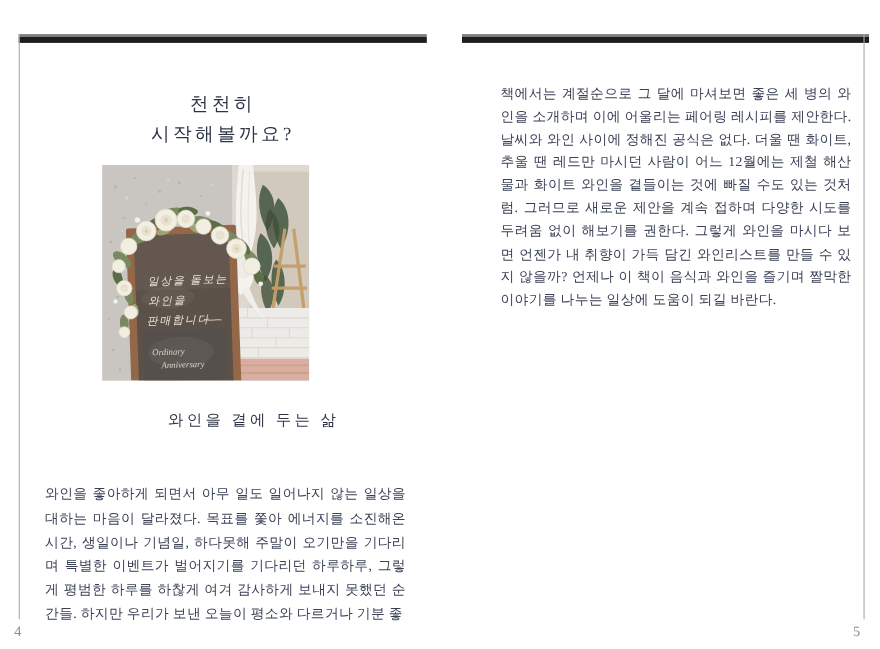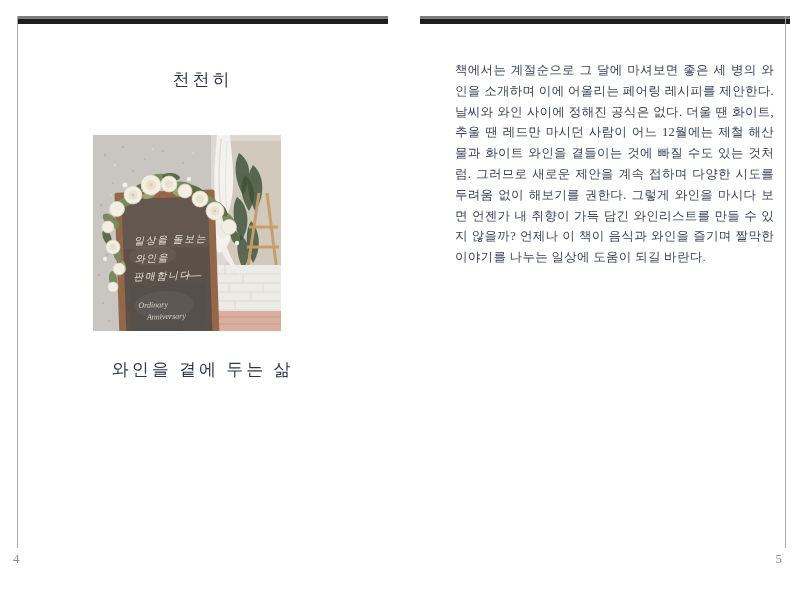--- a/index.html
+++ b/index.html
@@ -1,41 +1,41 @@
 <!DOCTYPE html>
 <html><head>
 <meta charset="utf-8">
 <style>
   html,body{margin:0;padding:0;background:#ffffff;}
   body{
     width:800px;height:590px;overflow:hidden;position:relative;
     font-family:"Liberation Serif","DejaVu Serif",serif;
     -webkit-font-smoothing:antialiased;
   }
-  .spread{position:absolute;inset:0;background:#ffffff;}
+  .spread{position:absolute;inset:0;background:#ffffff;margin-top:15px;}
   .page{position:absolute;top:0;height:590px;background:#ffffff;}
   .page-left{left:17px;width:371px;}
   .page-right{left:420px;width:370px;}
 
   .top-bar{
     position:absolute;top:16px;left:0;right:0;height:8px;
     background:linear-gradient(to bottom,#7e7e7e 0%,#7e7e7e 38%,#1e1e1e 38%,#1e1e1e 100%);
   }
   .edge-line{position:absolute;top:16px;width:1px;height:532px;background:#a9aaac;}
   .edge-left{left:0;}
   .edge-right{right:4px;}
 
   .chapter-title{
     position:absolute;top:66px;left:0;width:100%;
     text-align:center;color:#2d3446;font-size:17px;line-height:27px;
     letter-spacing:3px;
   }
   .section-title{
     position:absolute;top:358px;left:0;width:100%;
-    text-align:center;color:#2d3446;font-size:17px;letter-spacing:3px;
+    text-align:center;color:#2d3446;font-size:14px;letter-spacing:3px;padding-left:28px;
   }
   .body-text{
     color:#3a4156;font-size:12.5px;text-align:justify;
     word-break:break-all;letter-spacing:0.3px;
   }
   .body-left{position:absolute;left:24px;top:424px;width:328px;line-height:21.8px;}
   .body-right{position:absolute;left:35px;top:60px;width:319px;line-height:20.8px;}
   .body-right p{margin:0;}
   .en-italic{font-style:italic;font-size:10px;letter-spacing:0;}
 
@@ -56,20 +56,21 @@
 <body>
 
 <div class="spread">
 
   <div class="page page-left">
     <div class="top-bar"></div>
     <div class="edge-line edge-left"></div>
 
     <div class="chapter-title">
       <div>천천히</div>
+      <div>시작해볼까요?</div>
     </div>
 
     <div class="photo-frame">
       <svg viewBox="0 0 188 196" preserveAspectRatio="none">
 
         <rect x="0" y="0" width="188" height="196" fill="#c7c3be"></rect>
         <g fill="#b4b0aa">
           <circle cx="12" cy="20" r="1.4"></circle>
             <circle cx="30" cy="12" r="1"></circle>
             <circle cx="52" cy="24" r="1.3"></circle>
@@ -218,20 +219,21 @@
               <circle cx="144" cy="108" r="2.2"></circle>
           </g>
         </g>
 
         <rect x="0" y="0" width="188" height="196" fill="#ffffff" opacity="0.04"></rect>
       </svg>
     </div>
 
     <div class="section-title">와인을 곁에 두는 삶</div>
 
+    <div class="body-text body-left">와인을 좋아하게 되면서 아무 일도 일어나지 않는 일상을 대하는 마음이 달라졌다. 목표를 쫓아 에너지를 소진해온 시간, 생일이나 기념일, 하다못해 주말이 오기만을 기다리며 특별한 이벤트가 벌어지기를 기다리던 하루하루, 그렇게 평범한 하루를 하찮게 여겨 감사하게 보내지 못했던 순간들. 하지만 우리가 보낸 오늘이 평소와 다르거나 기분 좋</div>
 
     <div class="page-number pn-left">4</div>
   </div>
 
   <div class="page page-right">
     <div class="top-bar"></div>
     <div class="edge-line edge-right"></div>
 
     <div class="body-text body-right">
       <p>책에서는 계절순으로 그 달에 마셔보면 좋은 세 병의 와인을 소개하며 이에 어울리는 페어링 레시피를 제안한다. 날씨와 와인 사이에 정해진 공식은 없다. 더울 땐 화이트, 추울 땐 레드만 마시던 사람이 어느 12월에는 제철 해산물과 화이트 와인을 곁들이는 것에 빠질 수도 있는 것처럼. 그러므로 새로운 제안을 계속 접하며 다양한 시도를 두려움 없이 해보기를 권한다. 그렇게 와인을 마시다 보면 언젠가 내 취향이 가득 담긴 와인리스트를 만들 수 있지 않을까? 언제나 이 책이 음식과 와인을 즐기며 짤막한 이야기를 나누는 일상에 도움이 되길 바란다.</p>

